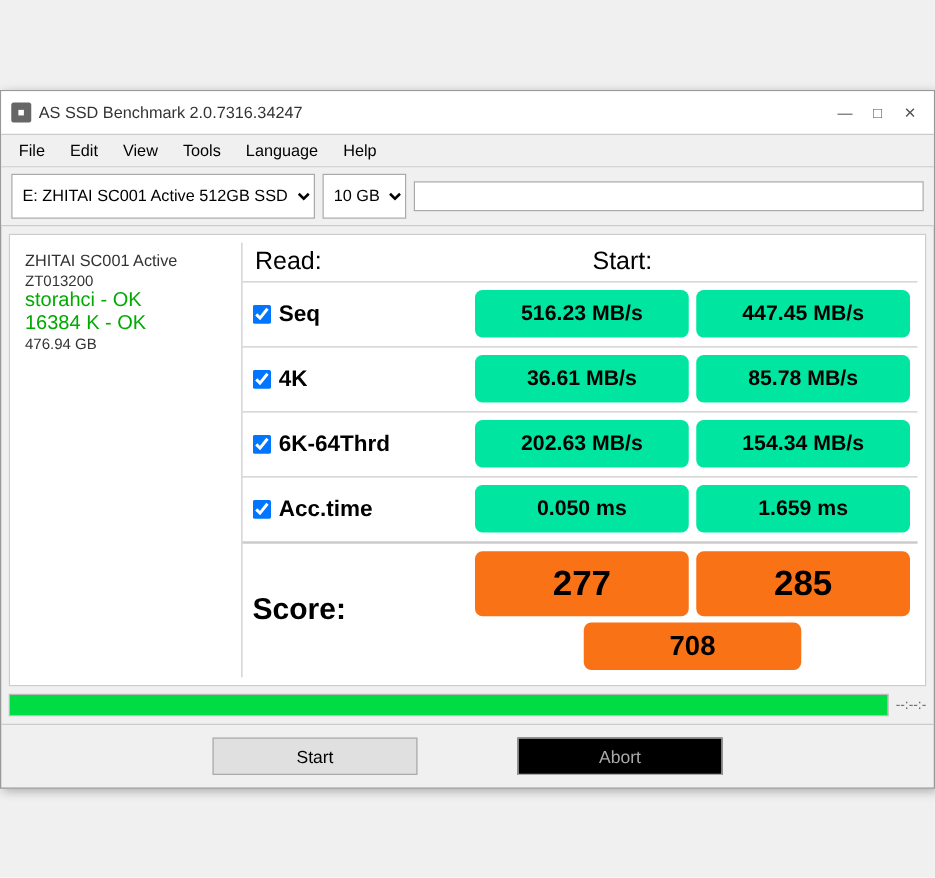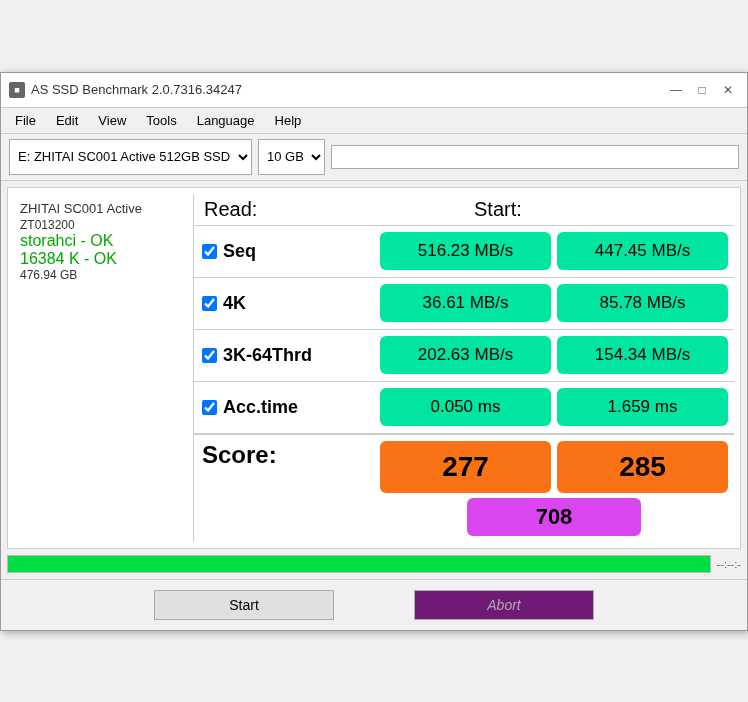--- a/index.html
+++ b/index.html
@@ -171,29 +171,29 @@
       padding: 6px 6px;
     }
     .bench-value {
       flex: 1;
       background: #00e5a0;
       border-radius: 6px;
       display: flex;
       align-items: center;
       justify-content: center;
       font-size: 17px;
-      font-weight: normal;
+      font-weight: bold;
       color: #000;
       padding: 8px 4px;
       min-height: 38px;
     }
     .score-section {
       border-top: 2px solid #ccc;
       display: flex;
-      align-items: flex-start;
+      align-items: center;
       min-height: 70px;
     }
     .score-label {
       width: 180px;
       font-size: 24px;
       font-weight: bold;
       padding: 6px 8px;
       flex-shrink: 0;
     }
     .score-values {
@@ -213,21 +213,21 @@
       border-radius: 6px;
       display: flex;
       align-items: center;
       justify-content: center;
       font-size: 28px;
       font-weight: bold;
       color: #000;
       padding: 10px;
     }
     .score-total {
-      background: #d946ef;
+      background: #f97316;
       border-radius: 6px;
       display: flex;
       align-items: center;
       justify-content: center;
       font-size: 22px;
       font-weight: bold;
       color: #000;
       padding: 6px;
       width: 50%;
       align-self: center;
@@ -255,35 +255,34 @@
       white-space: nowrap;
     }
     .bottom-bar {
       display: flex;
       justify-content: center;
       gap: 80px;
       padding: 10px;
       border-top: 1px solid #ccc;
     }
     .bottom-btn {
-      width: 180px;
+      width: 164px;
       height: 30px;
       font-size: 14px;
       border: 1px solid #aaa;
       background: #e0e0e0;
       cursor: pointer;
       display: flex;
       align-items: center;
       justify-content: center;
     }
     .bottom-btn.disabled {
       color: #aaa;
       cursor: default;
-      background: #701a75;
-      font-style: italic;
+      background: #000000;
     }
   </style>
 </head>
 <body>
 
 <div class="window">
 
   <div class="title-bar">
     <div class="title-bar-left">
       <span class="title-icon">■</span>
@@ -348,21 +347,21 @@
           </div>
           <div class="bench-values">
             <div class="bench-value">36.61 MB/s</div>
             <div class="bench-value">85.78 MB/s</div>
           </div>
         </div>
 
         <div class="bench-row">
           <div class="bench-label">
             <input type="checkbox" checked="" style="">
-            <span>3K-64Thrd</span>
+            <span>6K-64Thrd</span>
           </div>
           <div class="bench-values">
             <div class="bench-value">202.63 MB/s</div>
             <div class="bench-value">154.34 MB/s</div>
           </div>
         </div>
 
         <div class="bench-row">
           <div class="bench-label">
             <input type="checkbox" checked="" style="">

